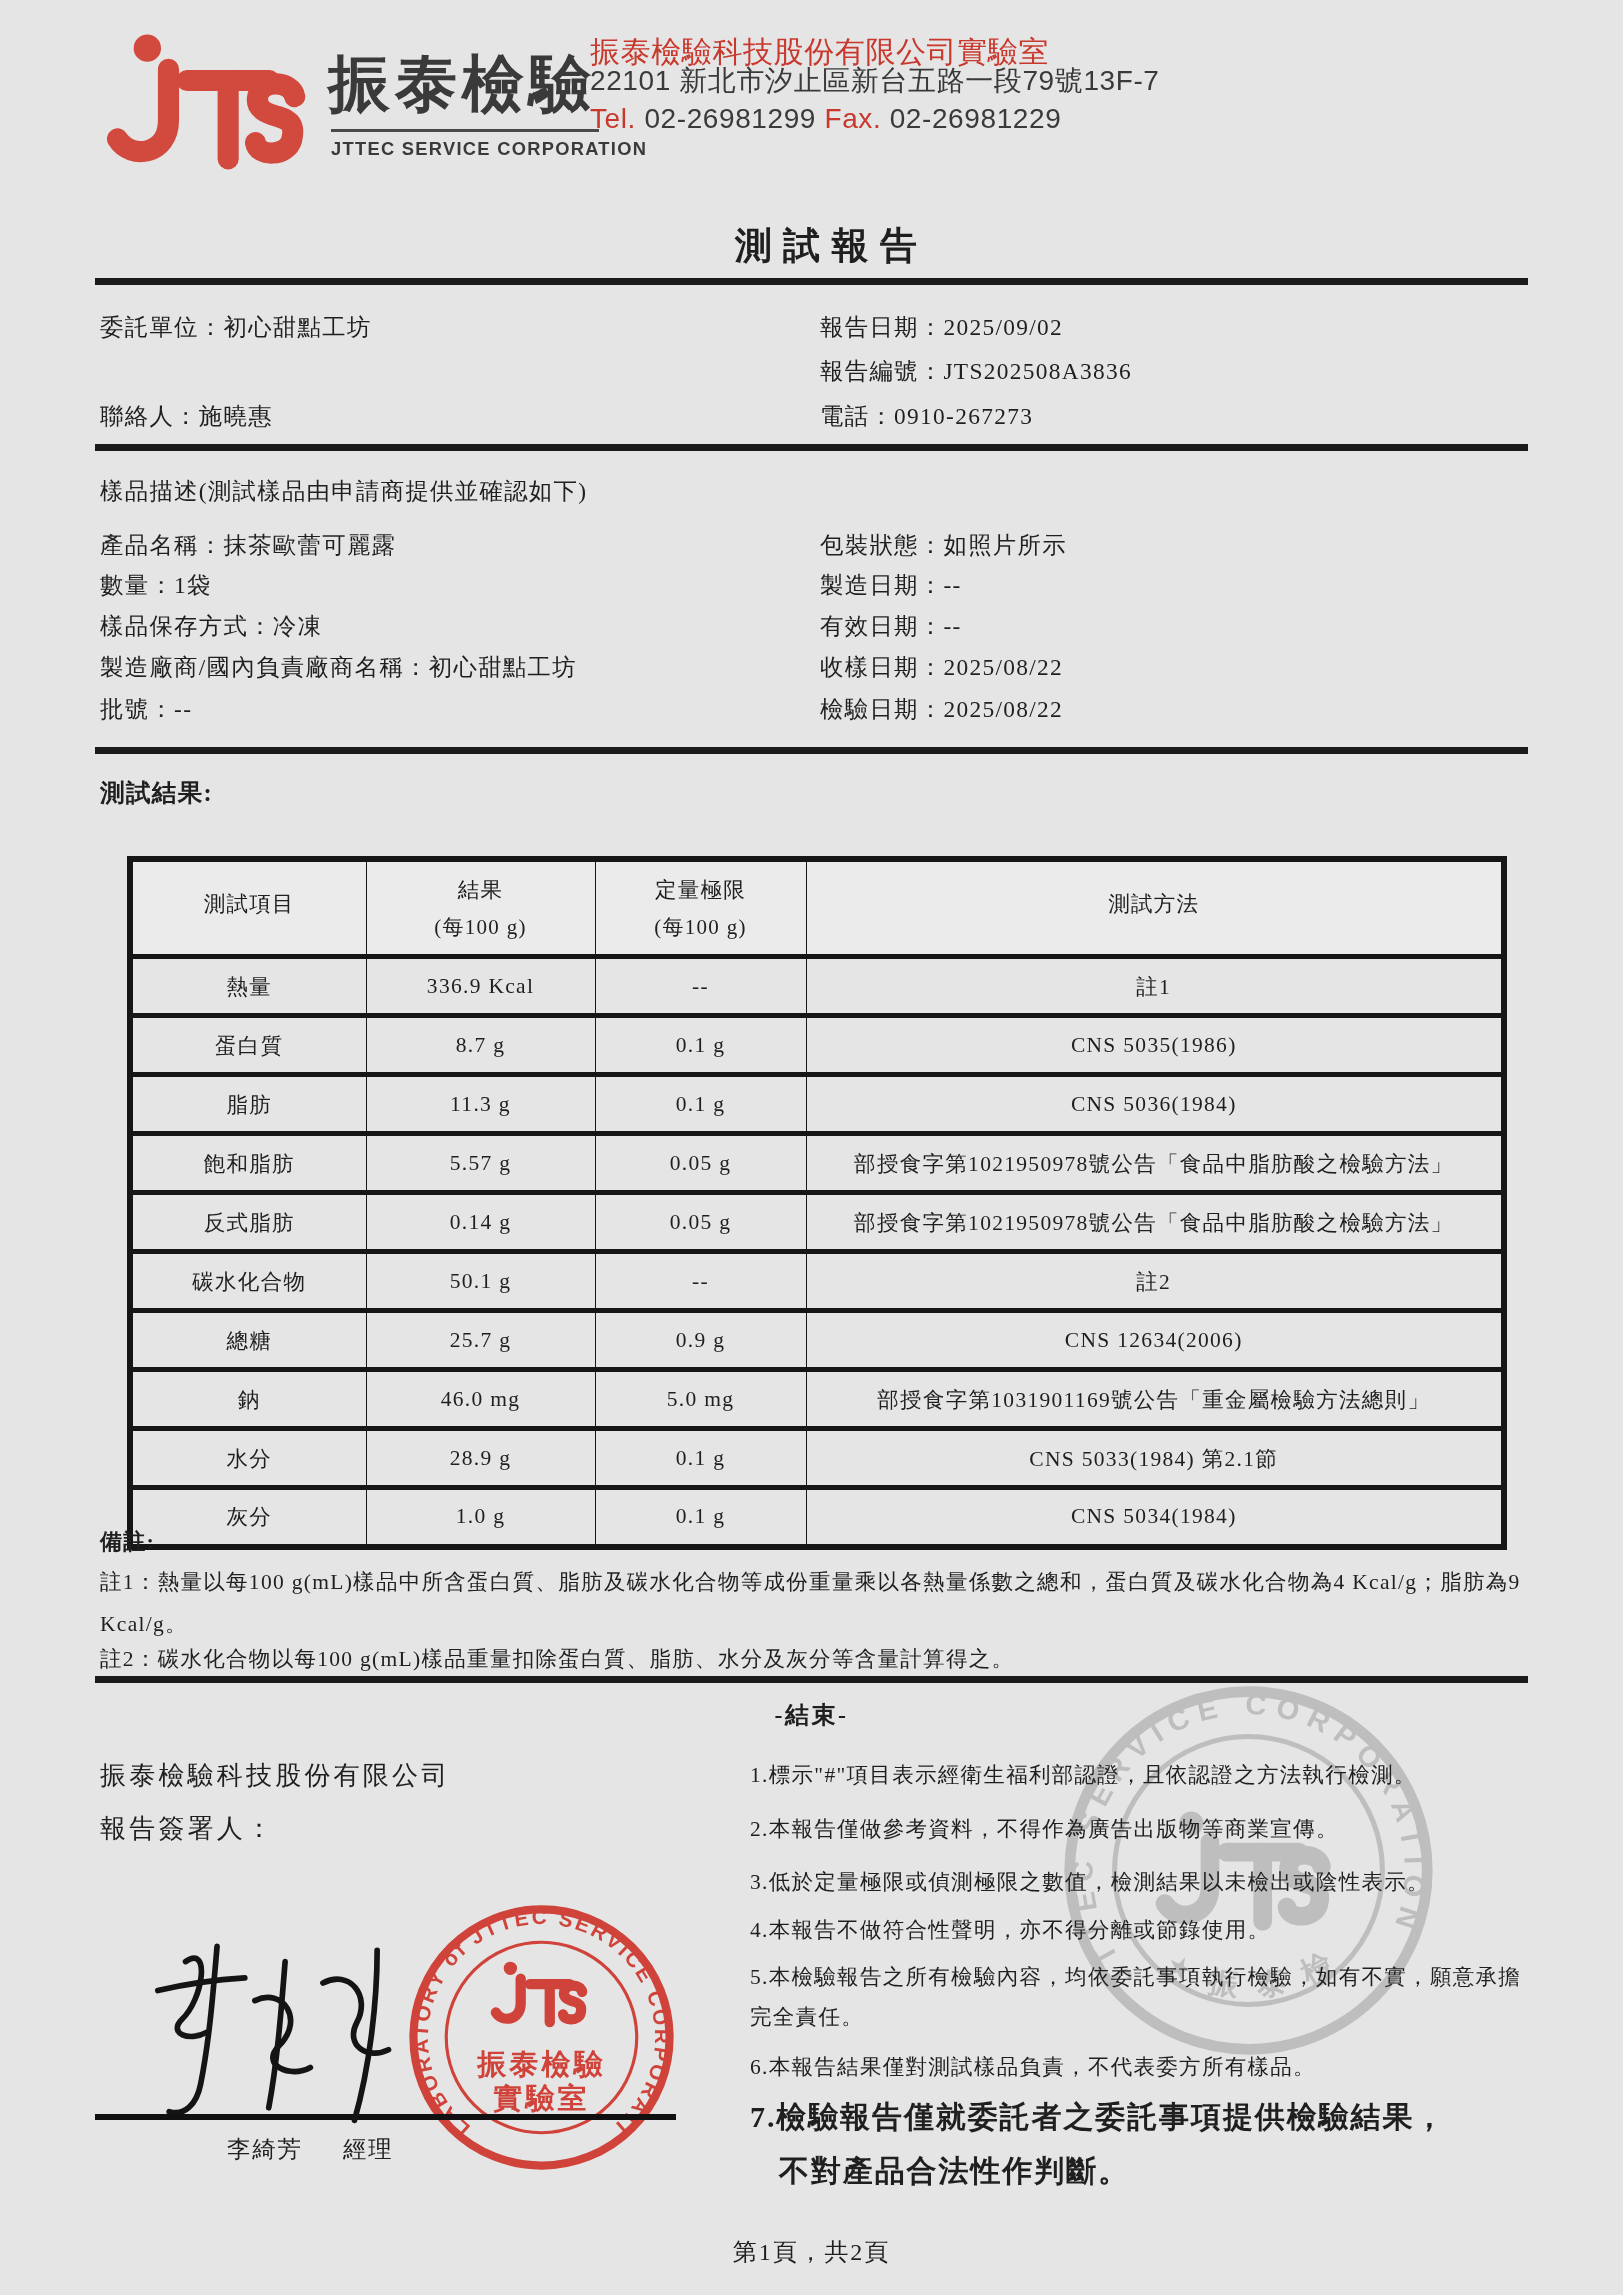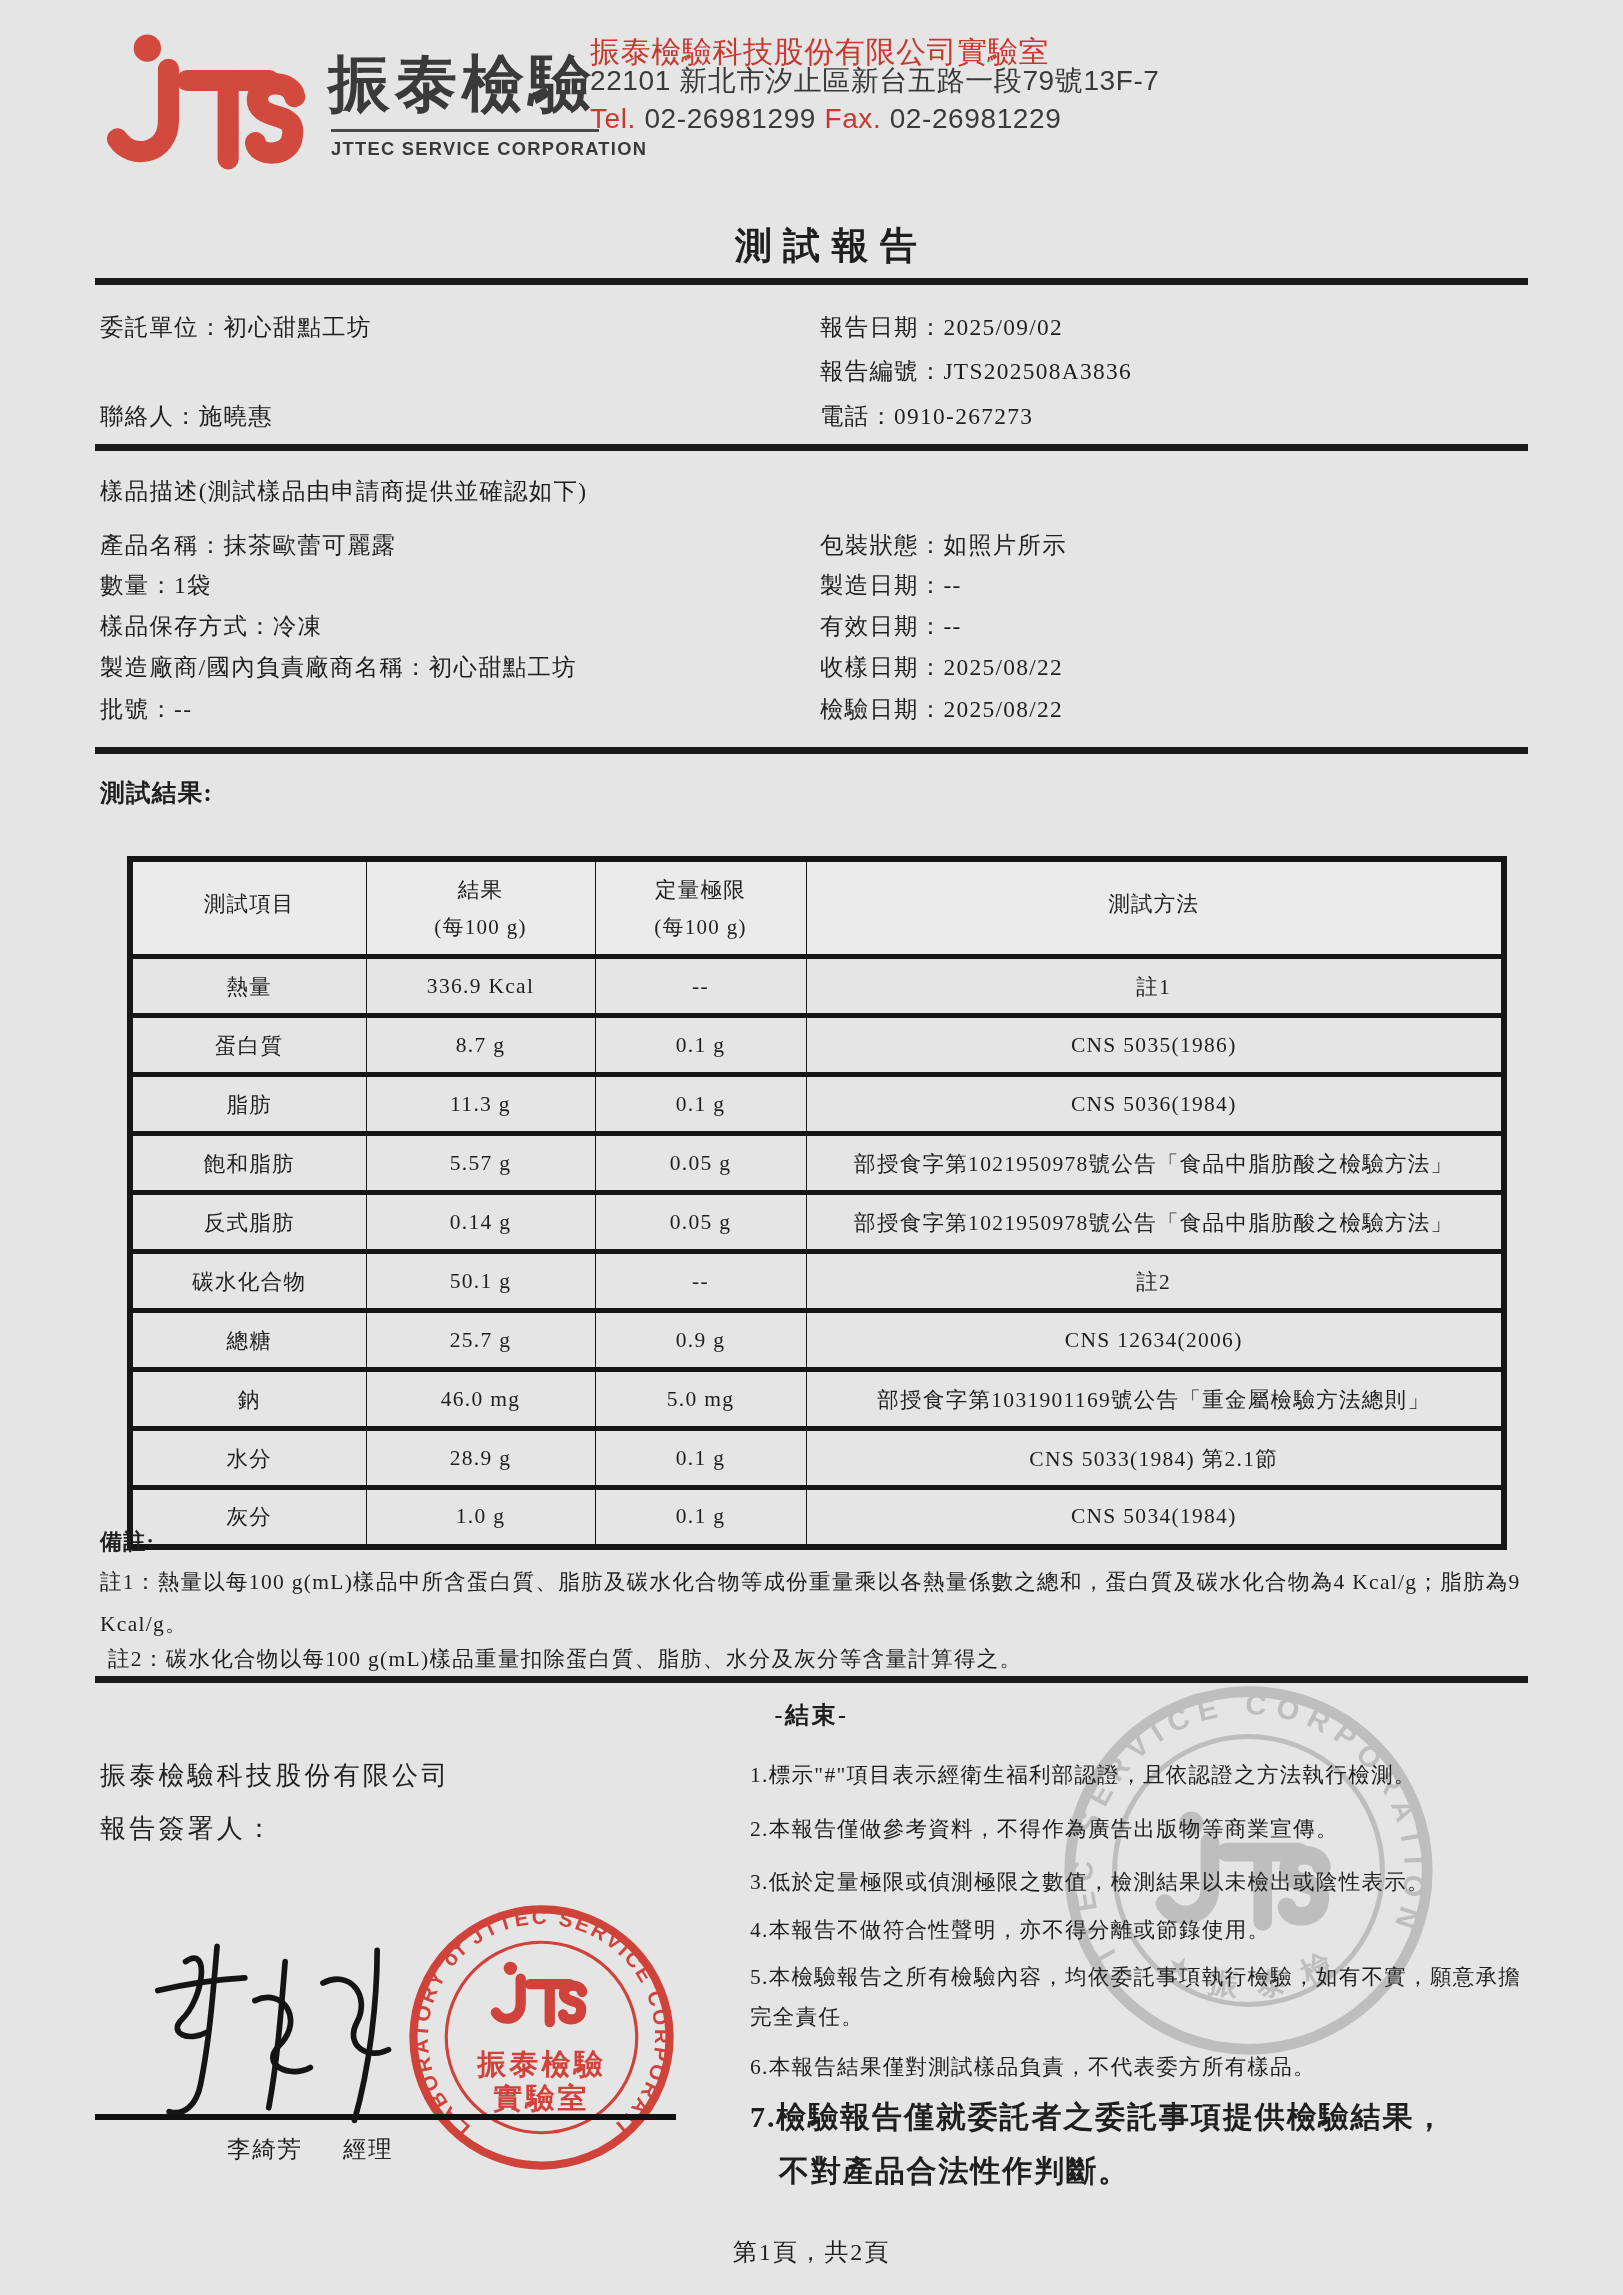--- a/index.html
+++ b/index.html
@@ -42,21 +42,21 @@
     text-align:center;vertical-align:middle;
     font-size:21.5px;font-weight:normal;letter-spacing:1.3px;padding:0 5px;
   }
   table.results{border:6.3px solid #161616;margin-top:48px;}
   table.results thead th{background:#ebebeb;height:92px;}
   table.results tbody tr{height:59px;}
   .th-sub{font-size:21px;margin-top:8.8px;}
   
   .remarks-title{left:100px;top:1527px;font-size:22px;font-weight:bold;letter-spacing:1.3px;}
   .remark1{left:100px;top:1561px;width:1435px;font-size:21.5px;line-height:42px;letter-spacing:1.3px;}
-  .remark2{left:100px;top:1644px;width:1435px;font-size:21.5px;letter-spacing:1.3px;margin-left:8px;}
+  .remark2{left:100px;top:1644px;width:1435px;font-size:21.5px;letter-spacing:1.3px;}
   .end-mark{left:0;top:1699px;width:100%;text-align:center;font-size:24px;font-weight:bold;letter-spacing:2.5px;}
   
   .wm{left:1059px;top:1681px;width:379px;height:379px;opacity:.45;z-index:0;}
   .footer-company{left:100px;top:1758px;font-size:26px;letter-spacing:3.2px;z-index:2;}
   .signer-label{left:100px;top:1811px;font-size:26px;letter-spacing:3.2px;z-index:2;}
   .fnote{left:750px;width:789px;font-size:21.5px;letter-spacing:1.3px;line-height:40px;z-index:2;}
   .fn1{top:1755px;} .fn2{top:1809px;} .fn3{top:1862px;} .fn4{top:1910px;}
   .fn5{top:1957px;} .fn6{top:2047px;}
   .fnote7{left:750px;top:2090px;width:814px;font-size:30px;font-weight:bold;line-height:54px;letter-spacing:1.9px;z-index:2;}
   .fnote7 .l2{padding-left:29px;}

